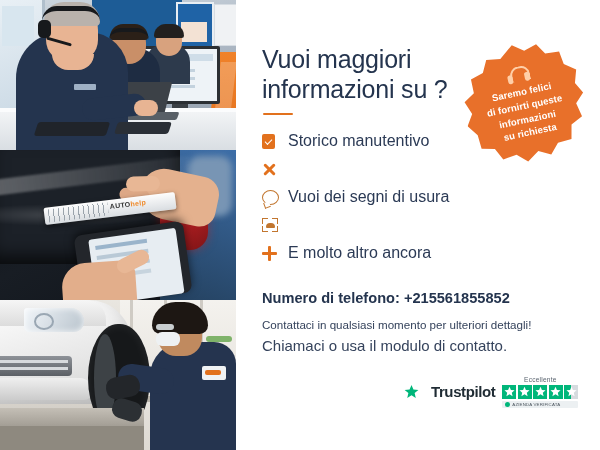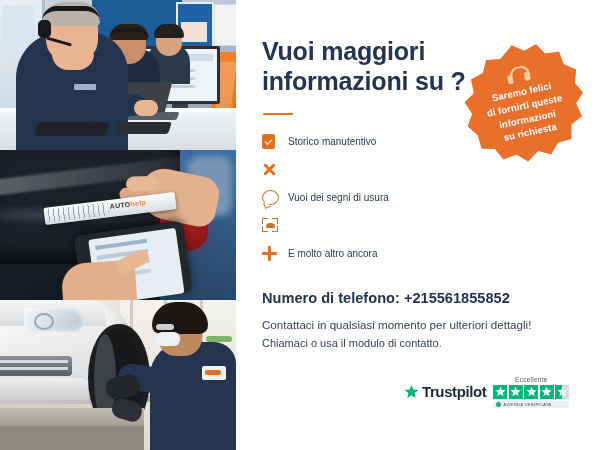--- a/index.html
+++ b/index.html
@@ -102,39 +102,39 @@
   .p3 .mech .mask{position:absolute;left:6px;top:-10px;width:24px;height:14px;background:#eef1f3;border-radius:6px;}
   .p3 .mech .patch{position:absolute;left:52px;top:24px;width:24px;height:14px;background:#f0f2f4;border-radius:2px;}
   .p3 .mech .patch:after{content:"";position:absolute;left:3px;top:4px;width:16px;height:5px;background:#e2711d;border-radius:2px;}
   .p3 .arm2{position:absolute;left:118px;top:66px;width:56px;height:26px;background:#25344f;border-radius:13px;transform:rotate(8deg);}
   .p3 .glove{position:absolute;left:106px;top:76px;width:34px;height:22px;background:#23262a;border-radius:10px;transform:rotate(-10deg);}
   .p3 .glove2{position:absolute;left:112px;top:100px;width:30px;height:20px;background:#2c3034;border-radius:9px;transform:rotate(18deg);}
 
   
   .panel{flex:1;position:relative;background:#ffffff;padding:0;}
 
-  .heading{position:absolute;left:26px;top:36px;width:210px;
-    font-size:25px;line-height:1.2;font-weight:bold;color:#24344e;letter-spacing:-.2px;}
+  .heading{position:absolute;left:26px;top:44px;width:210px;
+    font-size:25px;line-height:1.2;font-weight:normal;color:#24344e;letter-spacing:-.2px;}
   .rule{position:absolute;left:27px;top:113px;width:30px;height:2px;background:#e2711d;border-radius:1px;}
 
   
   .badge{position:absolute;left:228px;top:42px;width:120px;height:122px;transform:rotate(-12deg);}
   .badge svg{position:absolute;inset:0;}
   .badge .inner{position:absolute;inset:0;display:flex;flex-direction:column;align-items:center;justify-content:center;}
   .badge .hs{position:relative;width:22px;height:16px;margin-bottom:3px;}
   .badge .hs .arc{position:absolute;left:3px;top:0;width:16px;height:13px;border:2.6px solid #ffcfa8;border-bottom:none;border-radius:9px 9px 0 0;}
   .badge .hs .l{position:absolute;left:0px;top:7px;width:5px;height:9px;background:#ffcfa8;border-radius:2.5px;}
   .badge .hs .r{position:absolute;right:0px;top:7px;width:5px;height:9px;background:#ffcfa8;border-radius:2.5px;}
   .badge .txt{font-size:9.5px;font-weight:bold;line-height:1.45;color:#fff;text-align:center;width:96px;letter-spacing:.1px;}
 
   
   .list{position:absolute;left:26px;top:128px;width:230px;}
   .li{display:flex;align-items:center;height:26px;margin-bottom:2px;}
   .li .ic{width:26px;flex:0 0 26px;display:flex;align-items:center;justify-content:flex-start;}
-  .li .lb{font-size:10px;color:#2b3a55;white-space:nowrap;}
+  .li .lb{font-size:16px;color:#2b3a55;white-space:nowrap;}
 
   .ic-doc{position:relative;width:13px;height:15px;background:#e2711d;border-radius:2px;}
   .ic-doc:after{content:"";position:absolute;left:3px;top:5px;width:6px;height:3px;border-left:1.6px solid #fff;border-bottom:1.6px solid #fff;transform:rotate(-45deg);}
   .ic-x{position:relative;width:15px;height:15px;}
   .ic-x:before,.ic-x:after{content:"";position:absolute;left:6px;top:0;width:3px;height:15px;background:#e2711d;border-radius:2px;}
   .ic-x:before{transform:rotate(45deg);}
   .ic-x:after{transform:rotate(-45deg);}
   .ic-bub{position:relative;width:15px;height:13px;border:1.8px solid #c2762f;border-radius:50%;}
   .ic-bub:after{content:"";position:absolute;left:1px;bottom:-4px;width:5px;height:5px;background:#fff;border-left:1.8px solid #c2762f;border-bottom:1.8px solid #c2762f;transform:rotate(-20deg);}
   .ic-frm{position:relative;width:16px;height:14px;}
@@ -145,25 +145,25 @@
   .ic-frm .d{right:0;bottom:0;border-left:none;border-top:none;}
   .ic-frm .car{position:absolute;left:3.5px;top:4.5px;width:9px;height:5px;background:#c2762f;border-radius:4px 4px 1px 1px;}
   .ic-plus{position:relative;width:15px;height:15px;}
   .ic-plus:before,.ic-plus:after{content:"";position:absolute;background:#e2711d;border-radius:1px;}
   .ic-plus:before{left:6px;top:0;width:3px;height:15px;}
   .ic-plus:after{left:0;top:6px;width:15px;height:3px;}
 
   
   .phone{position:absolute;left:26px;top:290px;font-size:14.6px;font-weight:bold;color:#24344e;white-space:nowrap;}
   .sub1{position:absolute;left:26px;top:318px;font-size:11.6px;color:#35435c;white-space:nowrap;}
-  .sub2{position:absolute;left:26px;top:337px;font-size:11px;color:#35435c;white-space:nowrap;}
+  .sub2{position:absolute;left:26px;top:337px;font-size:15px;color:#35435c;white-space:nowrap;}
 
   
   .tp{position:absolute;left:168px;top:376px;display:flex;align-items:center;gap:7px;}
-  .tp .logo{display:flex;align-items:center;gap:3px;justify-content:center;}
+  .tp .logo{display:flex;align-items:center;gap:12px;justify-content:center;}
   .tp .logo .nm{font-size:15px;font-weight:bold;color:#1f2b33;letter-spacing:-.4px;}
   .tp .rate{position:relative;}
   .tp .ecc{font-size:6.6px;color:#5b6570;text-align:center;letter-spacing:.2px;margin-bottom:1.5px;}
   .tp .stars{display:flex;gap:1.5px;}
   .tp .st{width:14px;height:14px;background:#00b67a;display:flex;align-items:center;justify-content:center;}
   .tp .st.half{background:linear-gradient(90deg,#00b67a 50%,#d6dbdf 50%);}
   .tp .ver{margin-top:2px;display:flex;align-items:center;gap:2px;background:#ecf0f2;border-radius:1px;padding:1px 3px;}
   .tp .ver .dot{width:5px;height:5px;background:#00b67a;border-radius:50%;flex:0 0 5px;}
   .tp .ver .vt{font-size:4.4px;color:#4d565f;letter-spacing:.15px;white-space:nowrap;}
 </style>

